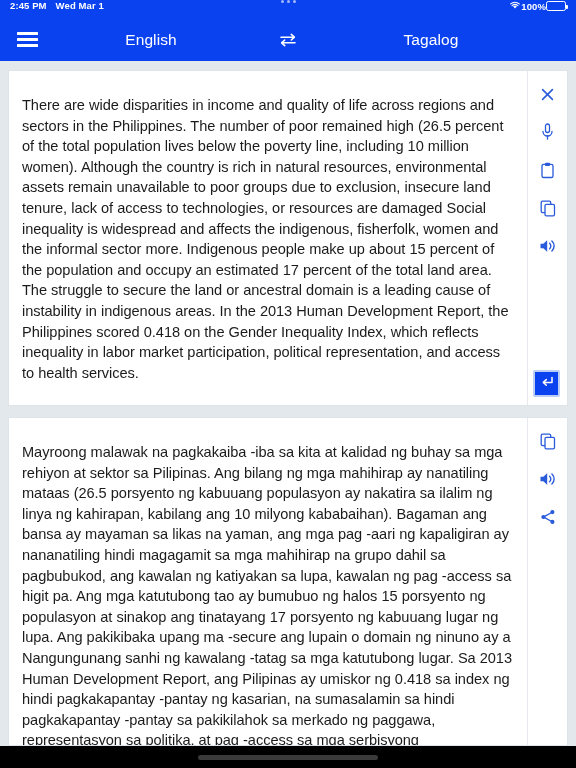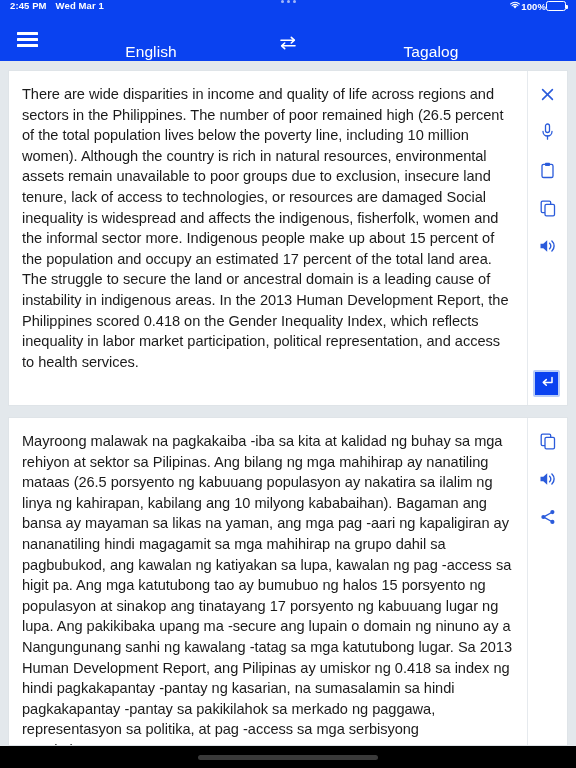--- a/index.html
+++ b/index.html
@@ -91,21 +91,21 @@
     background: #ffffff;
     border-radius: 1px;
   }
 
   
   .appbar {
     height: 43px;
     flex: 0 0 43px;
     background: #0a42f0;
     display: flex;
-    align-items: flex-end;
+    align-items: center;
     color: #ffffff;
     position: relative;
   }
   .hamburger {
     width: 54px;
     height: 43px;
     display: flex;
     flex-direction: column;
     justify-content: center;
     align-items: center;
@@ -165,21 +165,21 @@
     border: 1px solid #dfe4e8;
     display: flex;
     position: relative;
     overflow: hidden;
   }
   .panel-source { flex: 0 0 336px; }
   .panel-target { flex: 1 1 auto; min-height: 0; }
 
   .panel-text {
     flex: 1 1 auto;
-    padding: 13px 12px 10px 13px;
+    padding: 24px 12px 10px 13px;
     font-size: 14.6px;
     line-height: 20.6px;
     color: #1b1b1b;
     letter-spacing: -0.05px;
     word-spacing: 0.1px;
     overflow: hidden;
   }
 
   .panel-actions {
     flex: 0 0 40px;

